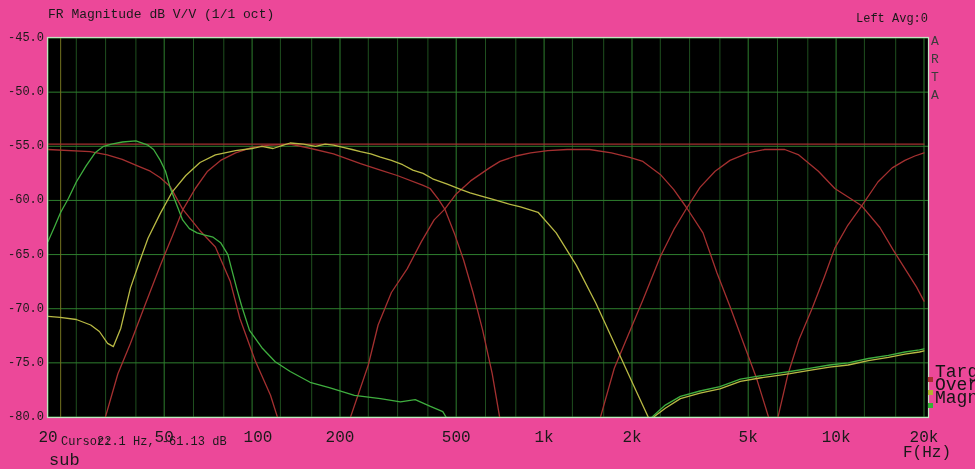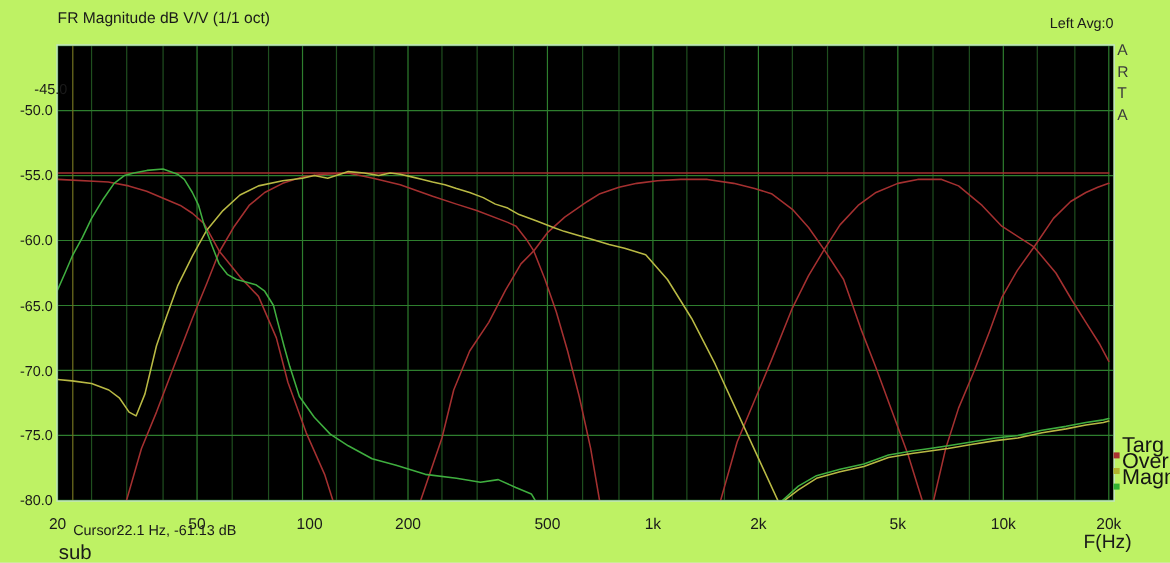--- a/index.html
+++ b/index.html
@@ -1,25 +1,25 @@
 <!DOCTYPE html>
 <html><head>
 <meta charset="utf-8">
 <style>
   html,body{margin:0;padding:0;background:#ecedec;}
   .screen{
     position:relative;width:975px;height:469px;overflow:hidden;
-    background:#bef264;font-family:Liberation Sans, sans-serif;color:#1a1a1a;
+    background:#ec4899;font-family:Liberation Mono, monospace;color:#1a1a1a;
     -webkit-font-smoothing:antialiased;
   }
   .plot-title{position:absolute;left:48px;top:7px;font-size:13px;color:#1a1a1a;}
   .channel-info{position:absolute;right:47px;top:12px;font-size:12px;color:#1a1a1a;}
   svg.plot{position:absolute;left:0;top:0;}
   .ylabel{position:absolute;width:44px;text-align:right;font-size:12px;color:#1a1a1a;}
-  .xlabel{position:absolute;top:429px;font-size:13px;color:#1a1a1a;transform:translateX(-50%);white-space:nowrap;}
+  .xlabel{position:absolute;top:429px;font-size:16px;color:#1a1a1a;transform:translateX(-50%);white-space:nowrap;}
   .x-axis-unit{position:absolute;left:903px;top:444px;font-size:16px;color:#1a1a1a;}
   .watermark{position:absolute;left:931px;top:33px;font-size:13px;line-height:18px;color:#3c3c3c;}
   .watermark span{display:block;}
   .legend{position:absolute;left:928px;top:369px;}
   .legend-row{display:flex;align-items:flex-end;height:13px;font-size:18px;color:#141414;}
   .legend-swatch{width:5px;height:5px;margin-right:2px;flex:0 0 auto;}
   .status-cursor-label{position:absolute;left:49px;top:435px;font-size:12px;margin-left:12px;}
   .status-cursor-value{position:absolute;left:97px;top:435px;font-size:12px;}
   .status-overlay{position:absolute;left:49px;top:451px;font-size:17px;}
 </style>
@@ -88,21 +88,21 @@
         <polyline points="777.5,419.2 788.1,373.7 798.8,340.1 812.0,308.7 824.6,276.2 834.8,248.1 847.8,225.3 861.7,205.8 877.9,182.0 892.2,167.9 904.9,160.4 914.8,156.0 924.0,152.8" stroke="#a43030" stroke-width="1.3" stroke-linejoin="round" stroke-linecap="round"></polyline>
         <polyline points="48.0,316.3 60.1,317.4 76.3,319.5 90.7,325.0 99.4,331.5 107.6,343.4 113.4,346.6 120.8,328.2 130.4,288.1 139.0,263.2 148.0,238.3 160.3,213.4 172.3,191.8 185.8,175.5 200.0,162.5 215.4,154.9 235.6,150.6 252.1,148.5 261.9,146.3 273.1,148.5 283.4,145.2 290.2,143.0 303.5,144.1 315.6,146.3 325.2,144.1 333.5,145.2 343.1,147.4 352.1,149.5 360.5,151.7 370.8,153.9 380.4,157.1 391.4,160.4 402.7,164.7 412.8,170.1 423.1,173.4 432.6,178.8 447.3,184.2 461.2,189.6 470.1,192.8 481.4,196.1 493.1,199.3 507.6,203.7 520.5,206.9 538.1,212.3 556.2,232.9 576.4,265.4 595.9,303.3 615.8,346.6 635.7,389.9 649.2,419.2" stroke="#b9b944" stroke-width="1.3" stroke-linejoin="round" stroke-linecap="round"></polyline>
         <polyline points="650.8,419.2 665.3,408.3 680.4,398.6 700.0,393.2 719.9,388.8 740.4,381.3 759.8,378.0 774.9,375.9 790.1,373.7 809.4,370.4 829.6,367.2 848.2,365.0 868.4,360.7 888.4,357.4 904.9,354.2 919.5,352.0 924.0,350.9" stroke="#b9b944" stroke-width="1.3" stroke-linejoin="round" stroke-linecap="round"></polyline>
         <polyline points="48.0,241.6 54.2,227.5 60.7,212.3 68.5,198.3 76.3,182.0 86.1,165.8 95.1,152.8 103.6,146.3 111.5,144.1 122.5,142.0 135.9,140.9 148.0,145.2 153.6,149.5 160.3,160.4 165.5,171.2 170.1,187.4 176.3,203.7 182.6,219.9 189.4,228.6 197.1,232.9 205.0,235.1 213.1,237.2 220.6,242.7 227.9,254.6 231.5,268.6 236.9,289.2 241.5,305.5 249.5,330.4 261.9,347.7 275.2,361.8 290.2,371.5 310.1,382.3 330.1,387.8 354.4,395.3 380.4,398.6 400.4,401.8 415.2,399.7 429.8,406.2 442.8,411.6 447.3,419.2" stroke="#3fae3f" stroke-width="1.3" stroke-linejoin="round" stroke-linecap="round"></polyline>
         <polyline points="649.7,419.2 665.3,405.1 680.4,396.4 700.0,391.0 719.9,386.7 740.4,379.1 759.8,375.9 774.9,373.7 790.1,371.5 809.4,368.3 829.6,365.0 848.2,362.9 868.4,358.5 888.4,355.3 904.9,352.0 919.5,349.9 924.0,348.8" stroke="#3fae3f" stroke-width="1.3" stroke-linejoin="round" stroke-linecap="round"></polyline>
       </g>
       <rect x="47.5" y="37.5" width="881" height="380" fill="none" stroke="#c3e4c3" stroke-width="1.2"></rect>
     </svg>
 
   <div id="ylabels">
-      <div class="ylabel" style="left: 12px; top: 31px; margin-top: 36px;">-45.0</div>
+      <div class="ylabel" style="left: 0px; top: 31px;">-45.0</div>
       <div class="ylabel" style="left: 0px; top: 85.1429px;">-50.0</div>
       <div class="ylabel" style="left: 0px; top: 139.286px;">-55.0</div>
       <div class="ylabel" style="left: 0px; top: 193.429px;">-60.0</div>
       <div class="ylabel" style="left: 0px; top: 247.571px;">-65.0</div>
       <div class="ylabel" style="left: 0px; top: 301.714px;">-70.0</div>
       <div class="ylabel" style="left: 0px; top: 355.857px;">-75.0</div>
       <div class="ylabel" style="left: 0px; top: 410px;">-80.0</div>
     </div>
   <div id="xlabels">
       <div class="xlabel" style="left: 48px;">20</div>

